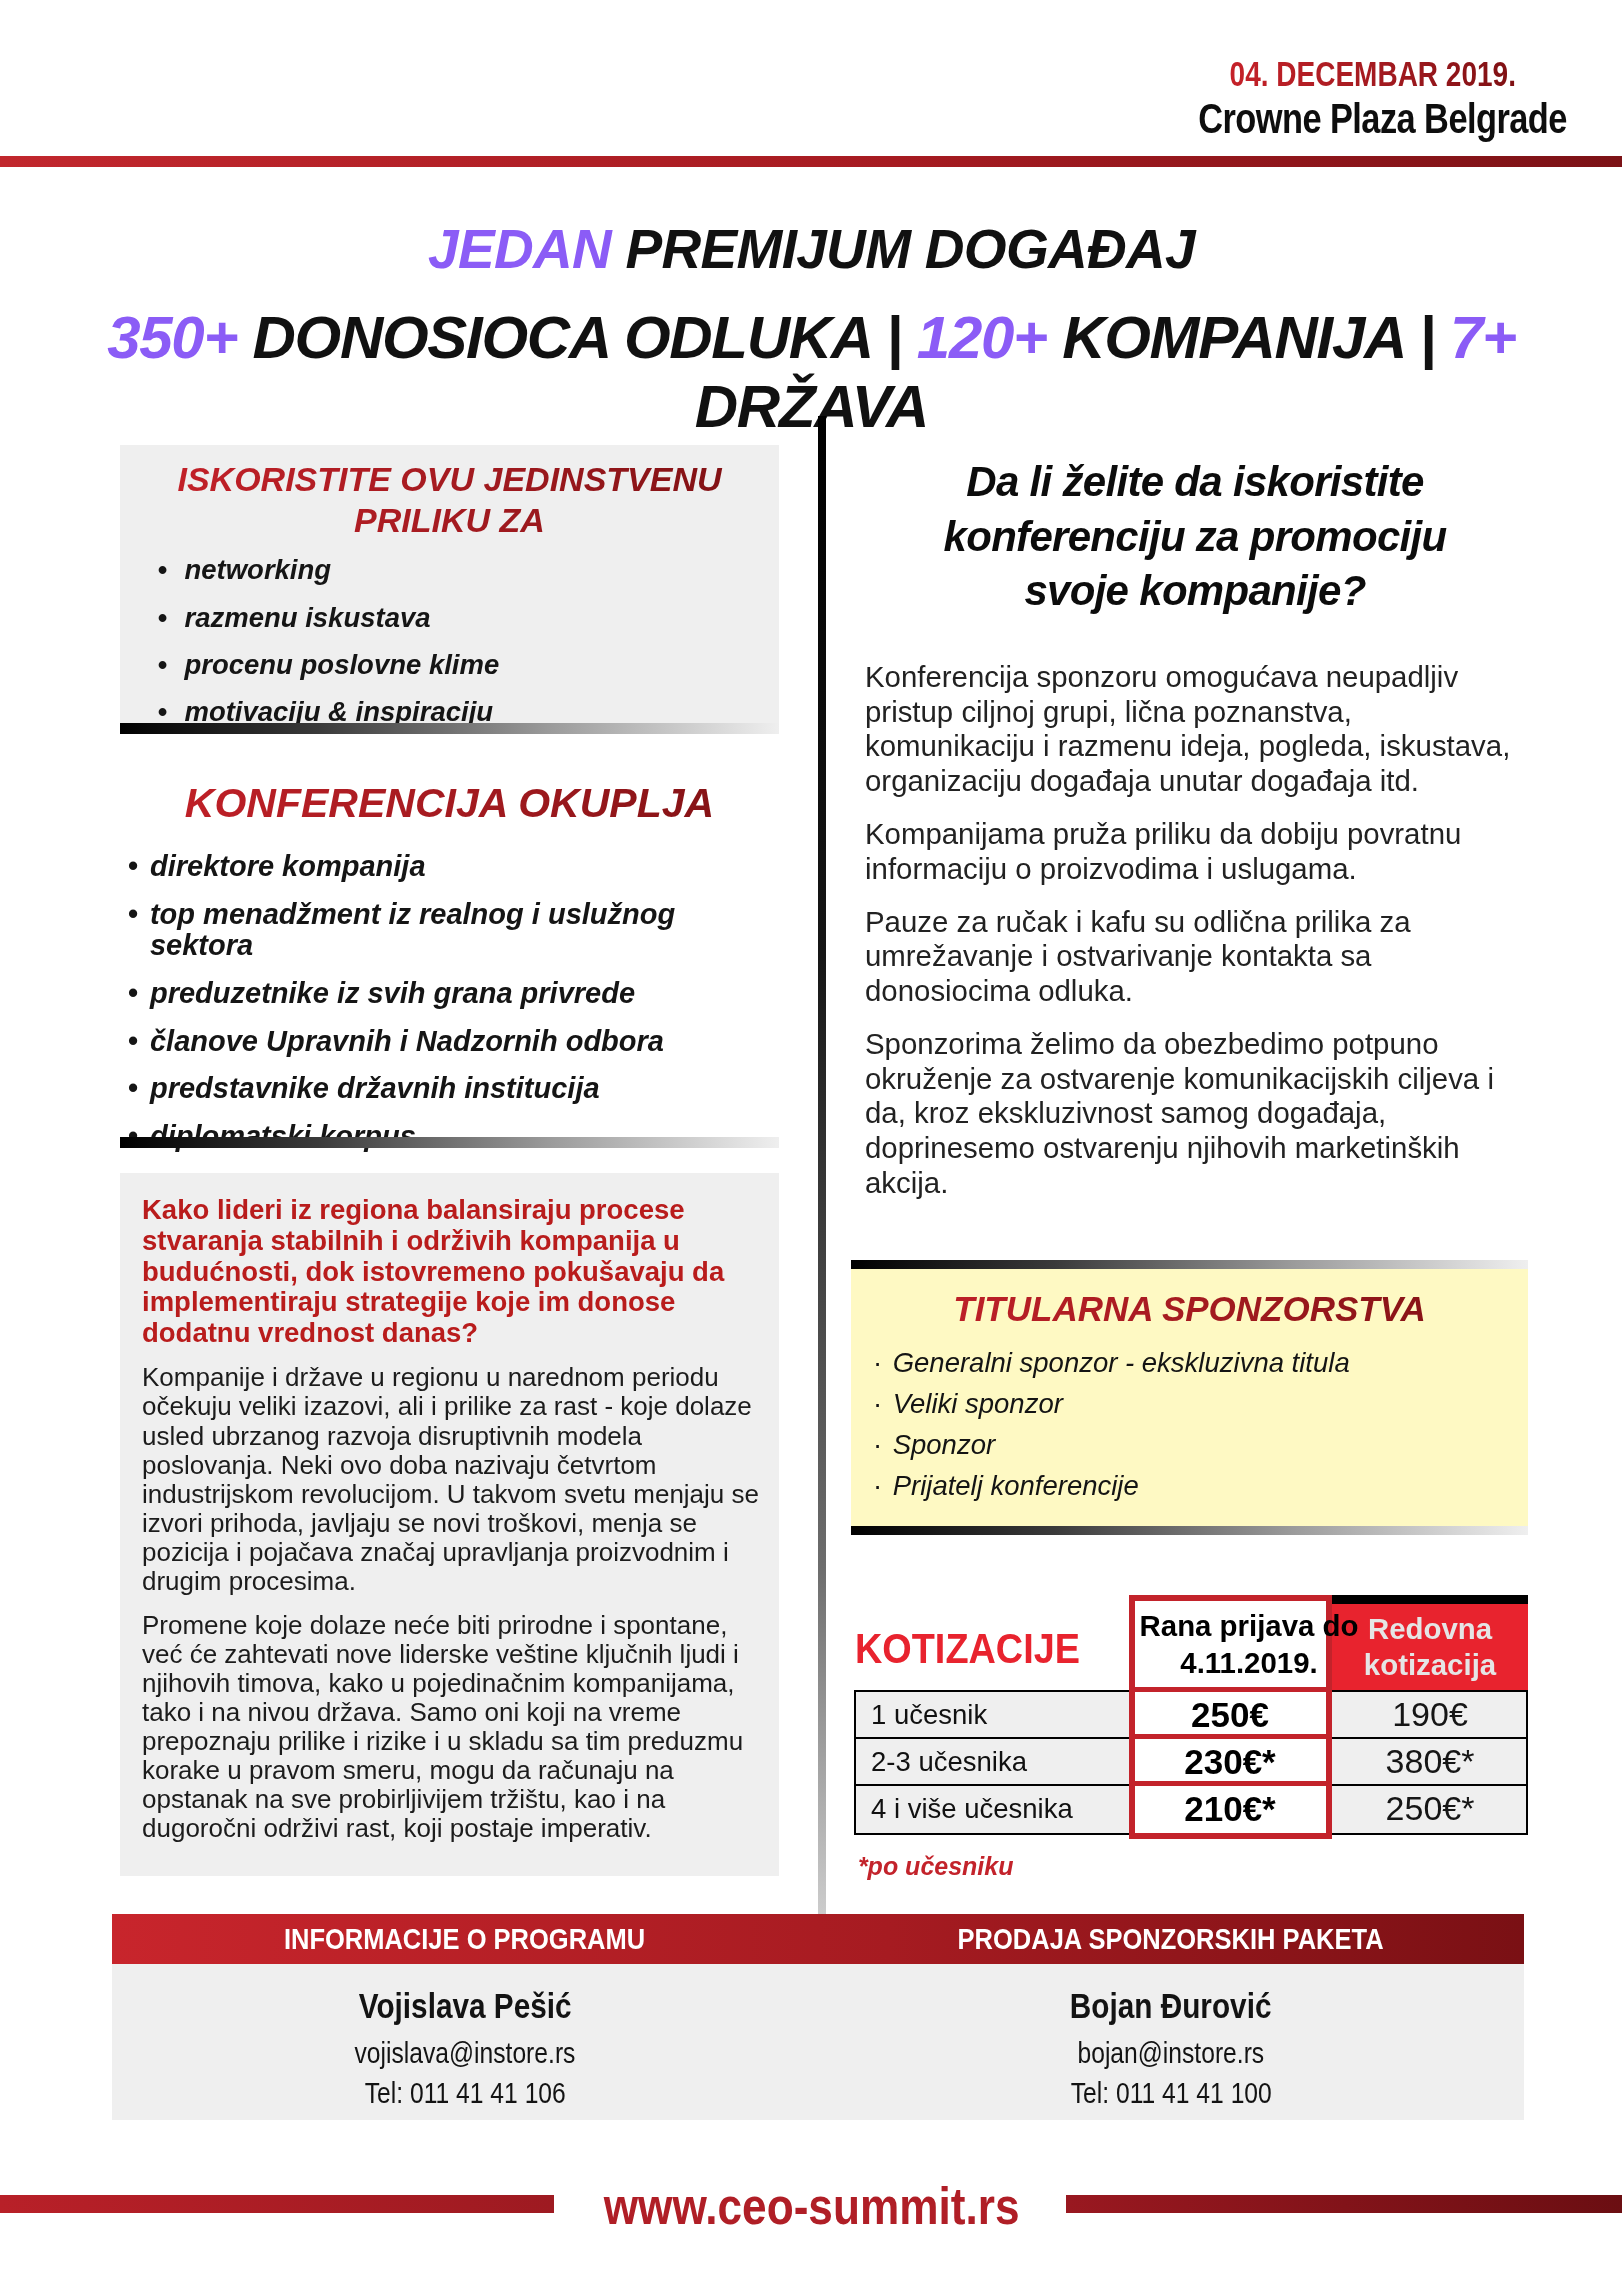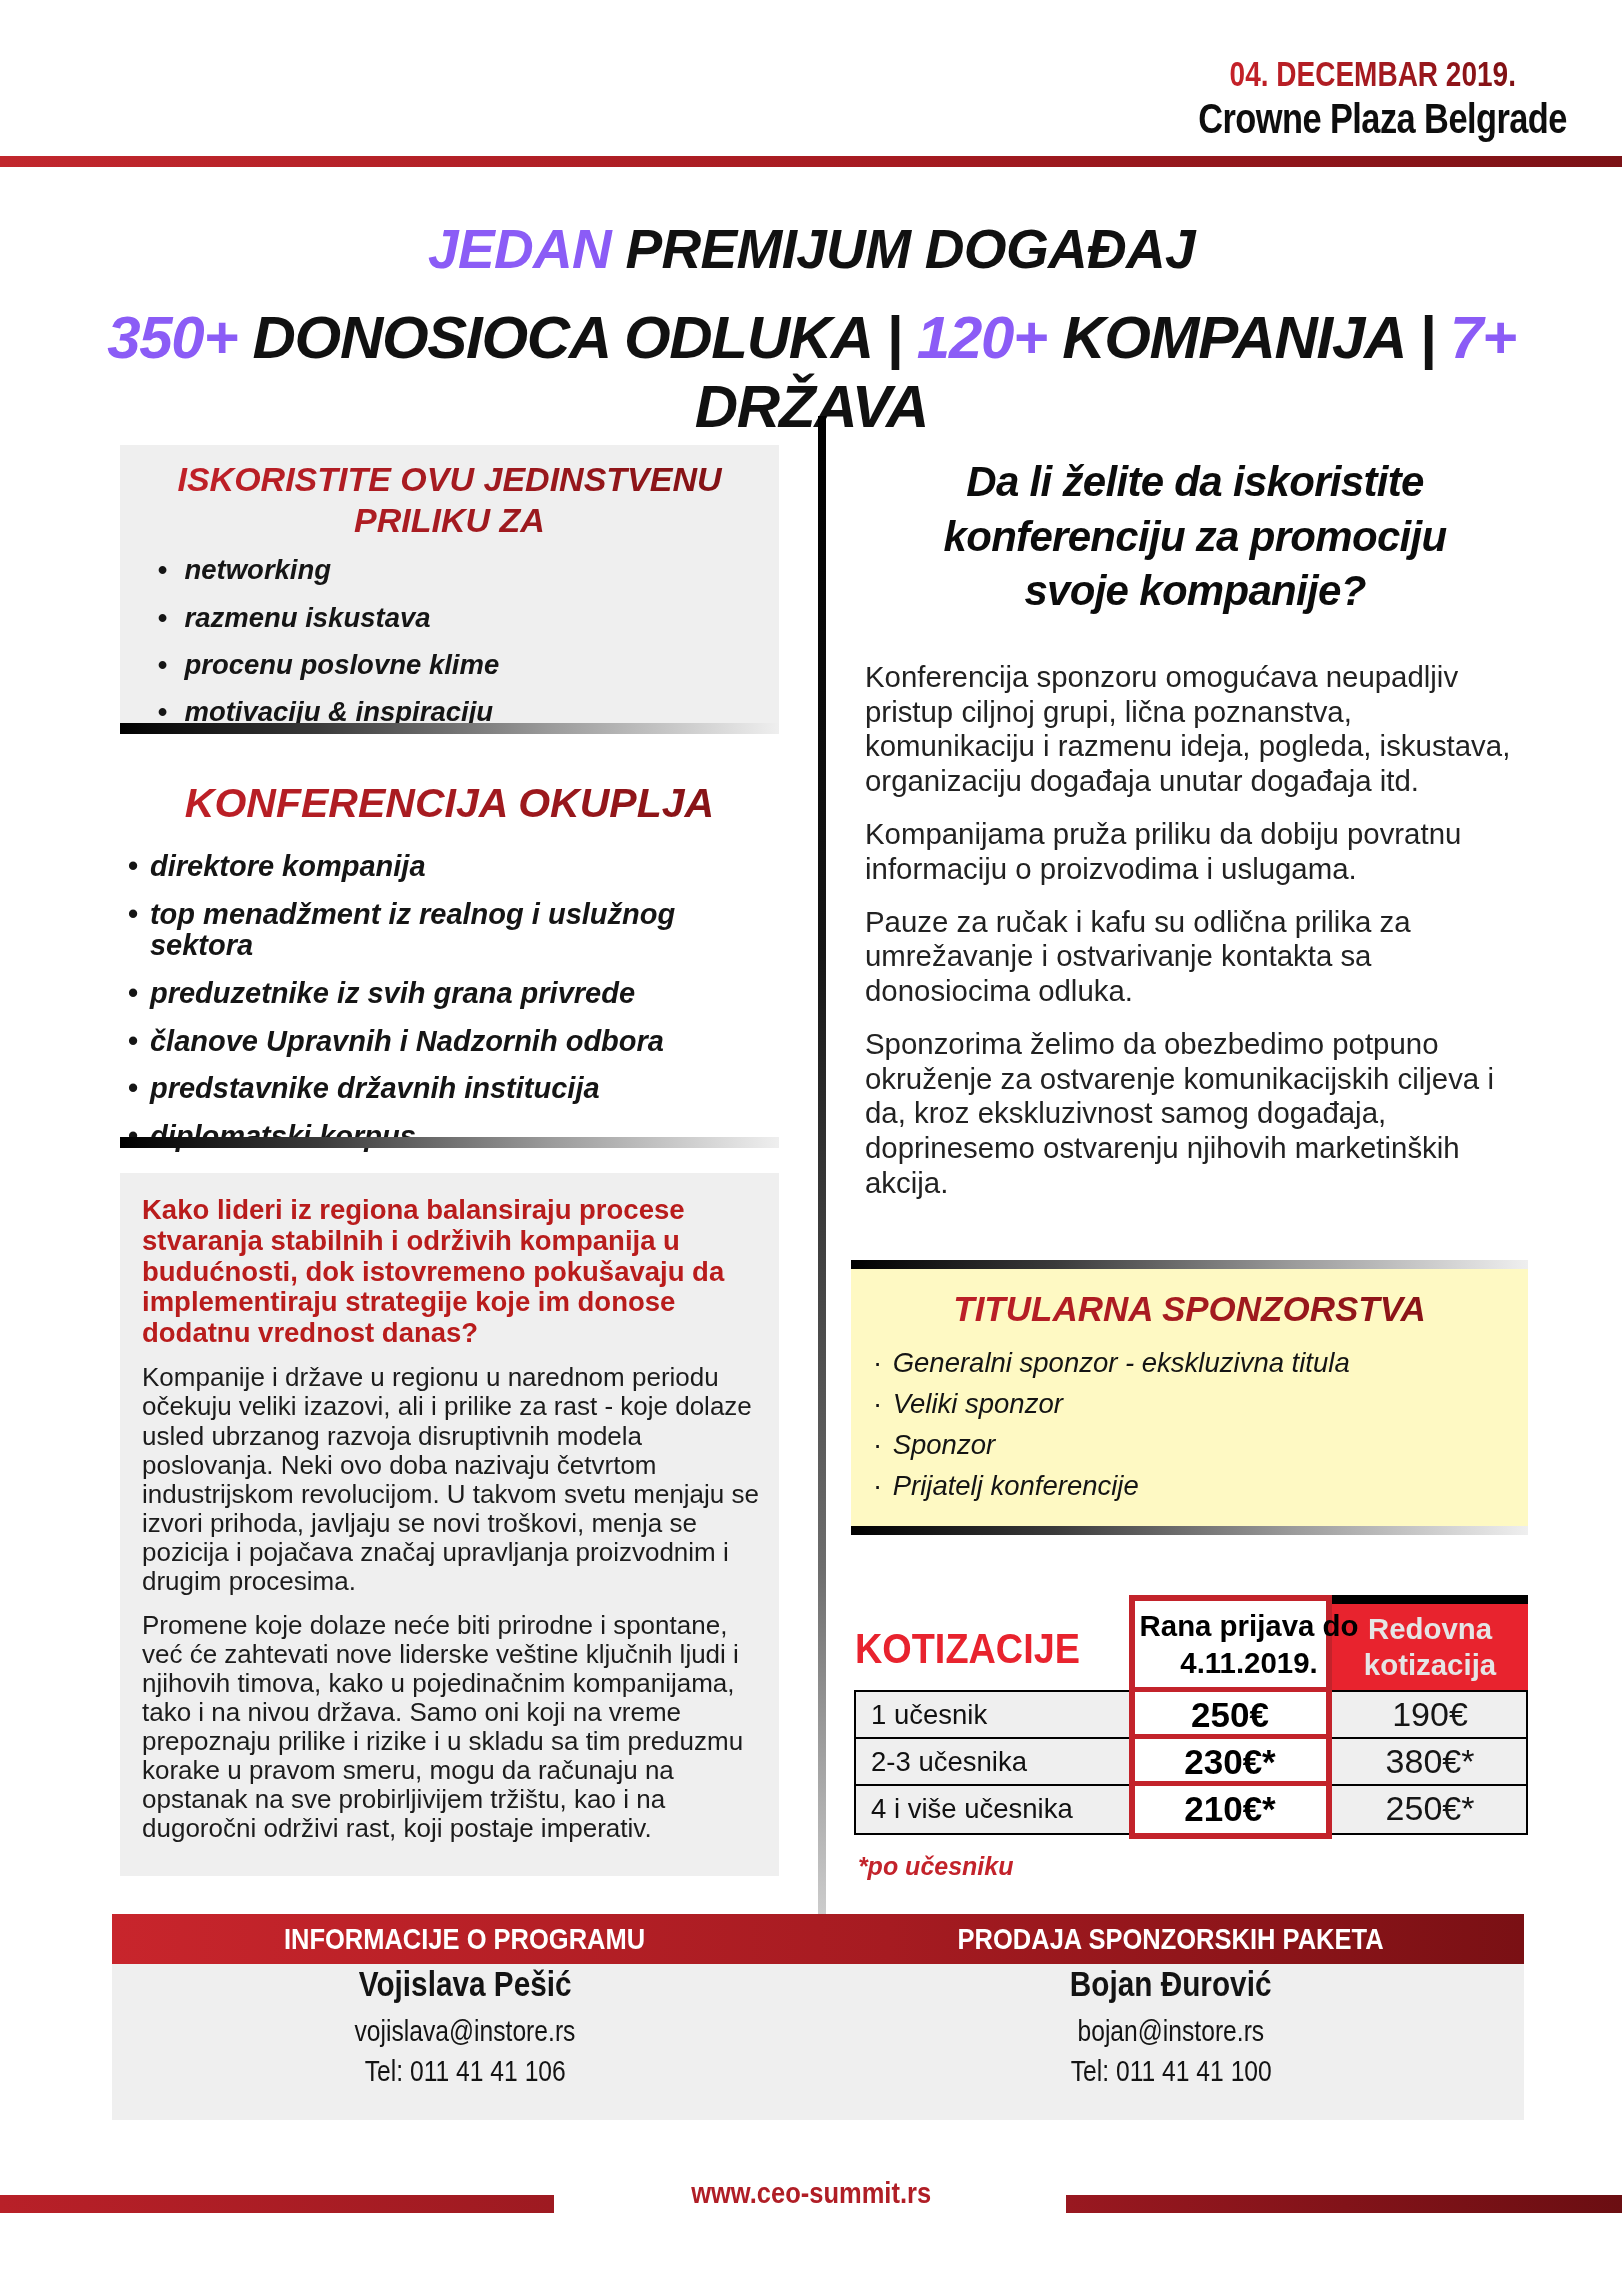--- a/index.html
+++ b/index.html
@@ -92,32 +92,32 @@
   .k-early-val{position:absolute;left:281px;width:190px;height:47px;line-height:47px;
                text-align:center;font-size:35px;font-weight:bold;color:#000;}
   .kot-note{position:absolute;left:3.9px;top:257px;font-size:25px;font-weight:bold;
             font-style:italic;color:#C3232B;}
 
   
   .band-bar{position:absolute;left:112px;top:1914px;width:1412px;height:50px;display:flex;
             background:linear-gradient(90deg,#C8252C 0%,#A61B21 55%,#7A1014 100%);}
   .bh{flex:1;color:#fff;font-weight:bold;font-size:30px;text-align:center;line-height:50px;}
   .band-gray{position:absolute;left:112px;top:1964px;width:1412px;height:156px;background:#EFEFEF;display:flex;}
-  .contact{flex:1;text-align:center;padding-top:0;color:#131313;}
+  .contact{flex:1;text-align:center;padding-top:22px;color:#131313;}
   .c-name{font-size:35px;font-weight:bold;margin-bottom:10.5px;}
   .c-email{font-size:29px;margin-bottom:7.9px;}
   .c-tel{font-size:29px;}
 
   
   .fbar-l{position:absolute;left:0;top:2195px;width:554px;height:18.3px;
           background:linear-gradient(90deg,#B82028,#9E1A21);}
   .fbar-r{position:absolute;left:1066px;top:2195px;width:557px;height:18.3px;
           background:linear-gradient(90deg,#991820,#6B0E12);}
   .furl{position:absolute;left:0;top:2176px;width:1623px;text-align:center;
-        font-size:30px;font-weight:bold;color:#B01E26;}
+        font-size:52px;font-weight:bold;color:#B01E26;}
 </style>
 </head>
 <body>
 
 <div class="page">
 
   <div class="hdr">
     <div class="hdr-date"><span class="sq-r grad">04. DECEMBAR 2019.</span></div>
     <div class="hdr-venue"><span class="sq-r">Crowne Plaza Belgrade</span></div>
   </div>

